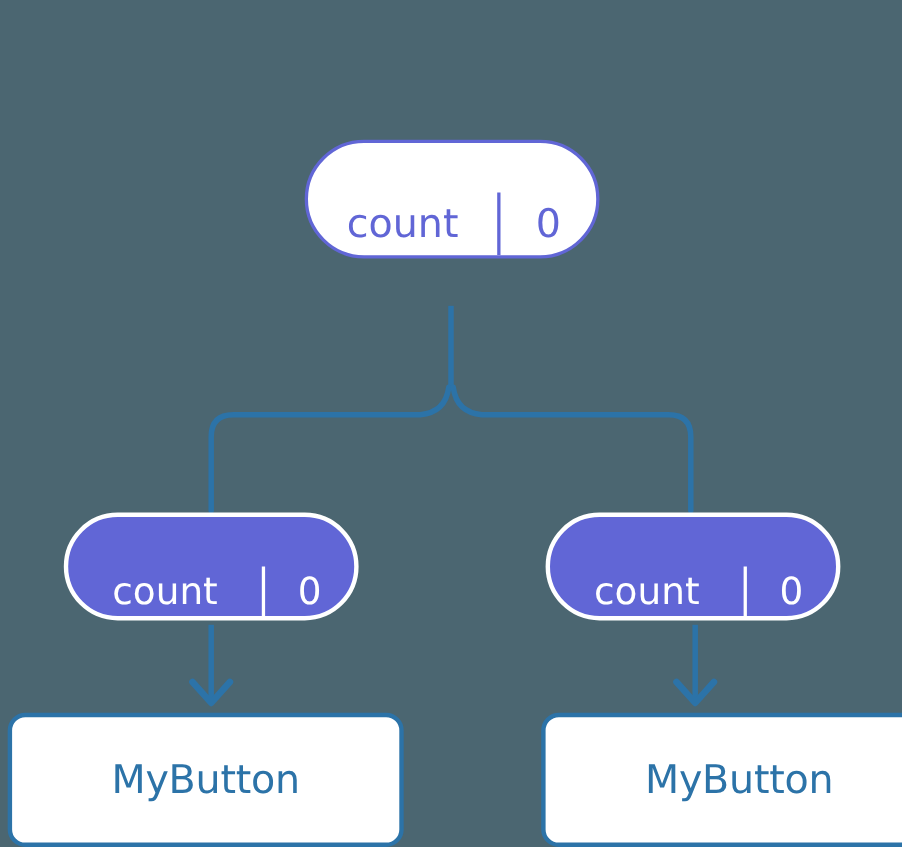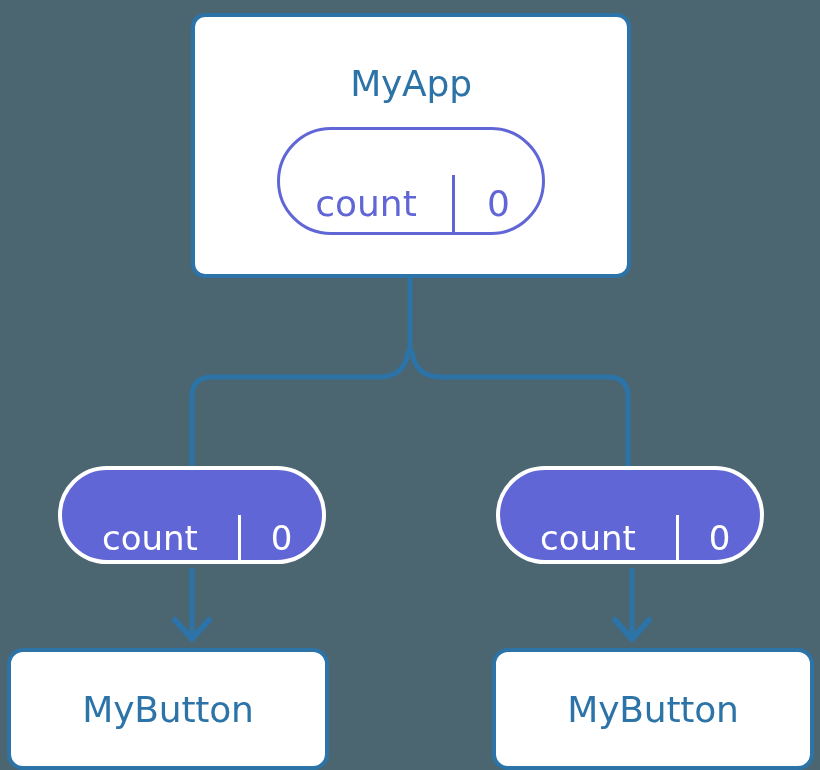--- a/index.html
+++ b/index.html
@@ -49,21 +49,21 @@
   #app-box {
     left: 191px;
     top: 13px;
     width: 440px;
     height: 265px;
     justify-content: flex-start;
     padding-top: 46px;
   }
 
   .button-box {
-    width: 322px;
+    width: 360px;
     height: 122px;
     justify-content: center;
     border-radius: 16px;
   }
   #button-box-left  { left: 7px;   top: 648px; }
   #button-box-right { left: 492px; top: 648px; }
 
   
   .pill {
     position: absolute;
@@ -136,23 +136,20 @@
 
     <path d="M 412 352 Q 415 375 438 377 L 608 377 Q 628 377 628 397 L 628 464" fill="none" stroke="#2c73a8" stroke-width="5" stroke-linecap="round" stroke-linejoin="round"></path>
 
     <path d="M 192 568 L 192 638" fill="none" stroke="#2c73a8" stroke-width="5"></path>
     <path d="M 175 620 L 192 639 L 209 620" fill="none" stroke="#2c73a8" stroke-width="6" stroke-linecap="round" stroke-linejoin="round"></path>
 
     <path d="M 632 568 L 632 638" fill="none" stroke="#2c73a8" stroke-width="5"></path>
     <path d="M 615 620 L 632 639 L 649 620" fill="none" stroke="#2c73a8" stroke-width="6" stroke-linecap="round" stroke-linejoin="round"></path>
   </svg>
 
-  <div id="app-box" class="comp-box">
-    <div class="comp-title">MyApp</div>
-  </div>
 
   <div id="app-pill" class="pill pill-outline">
     <div class="cell cell-key">count</div>
     <div class="cell cell-val">0</div>
   </div>
 
   <div id="pill-left" class="pill pill-filled pill-standalone">
     <div class="cell cell-key">count</div>
     <div class="cell cell-val">0</div>
   </div>

